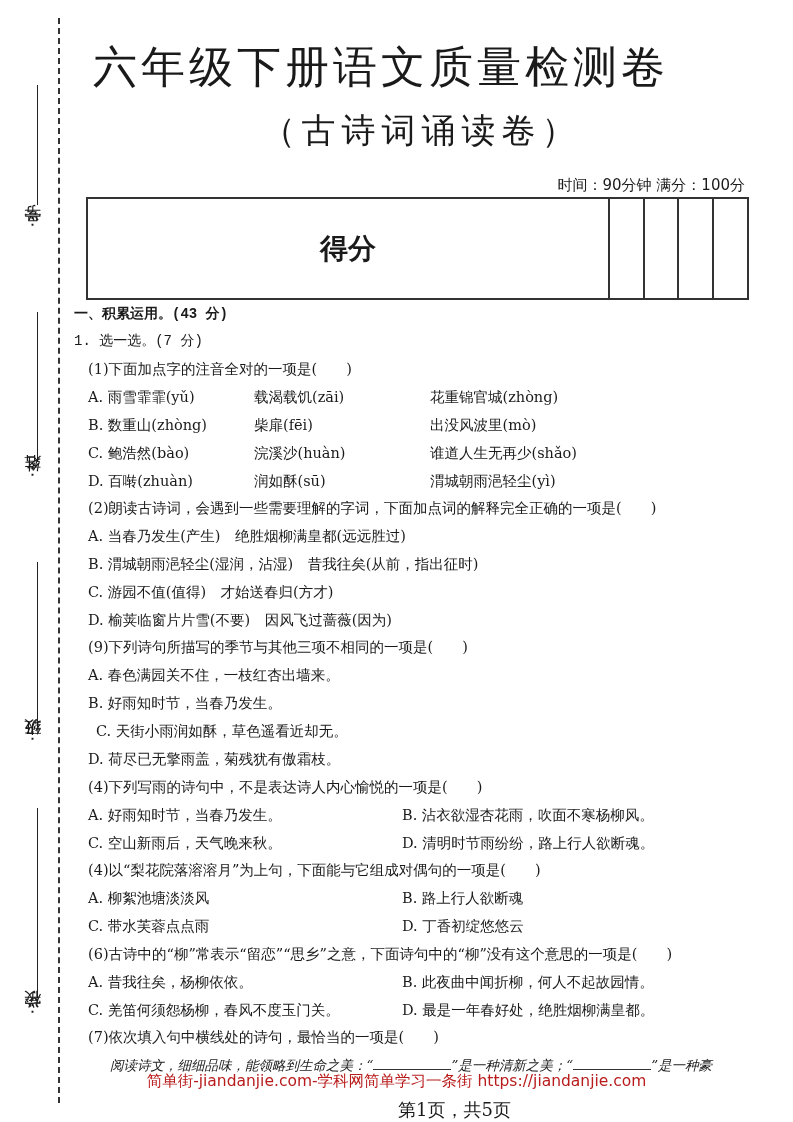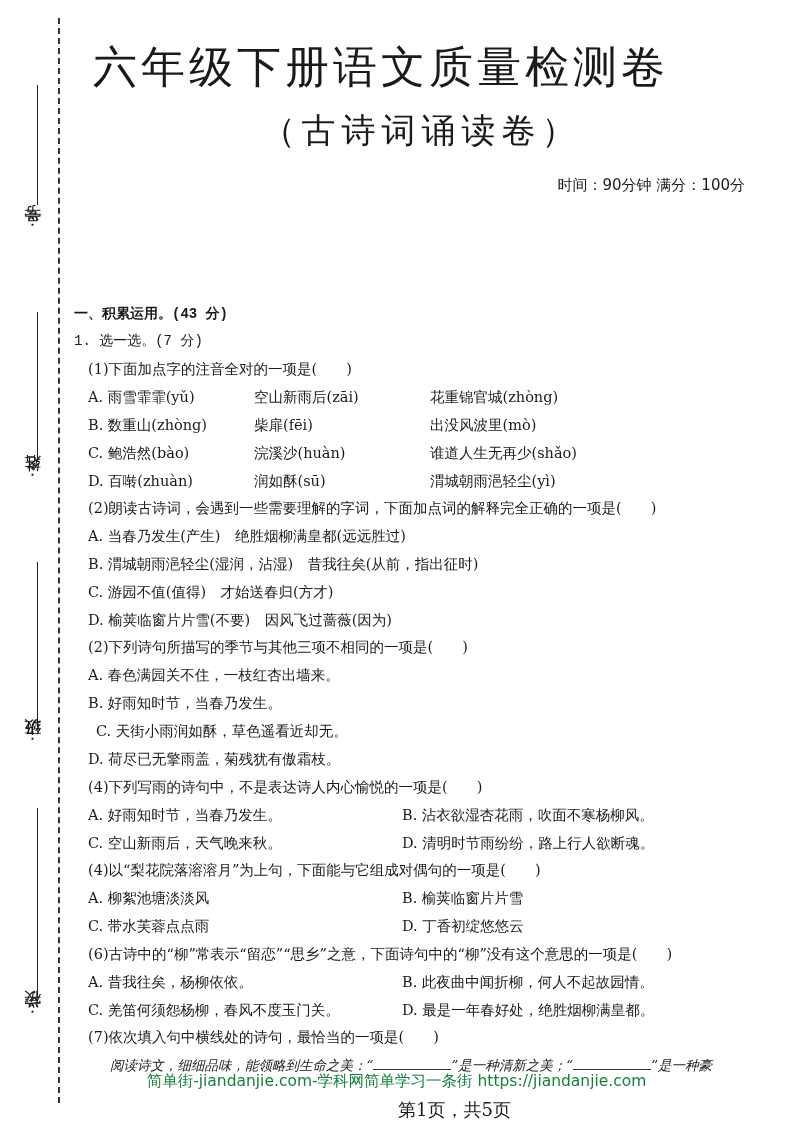--- a/index.html
+++ b/index.html
@@ -17,21 +17,21 @@
   .meta { position: absolute; right: 48px; top: 176px; font-size: 15px; font-family: "DejaVu Sans", sans-serif; }
   table.score { position: absolute; left: 86px; top: 197px; width: 663px; height: 103px; border-collapse: collapse; }
   table.score td { border: 2px solid #333; text-align: center; font-family: "DejaVu Sans", sans-serif;
                    font-weight: bold; font-size: 28px; height: 50px; }
   .content { position: absolute; left: 88px; top: 300px; width: 680px; font-size: 14.5px; }
   .line { position: absolute; white-space: nowrap; }
   .sec { font-family: Liberation Mono, monospace; font-weight: bold; font-size: 14px; }
   .blank { display: inline-block; width: 78px; border-bottom: 1px solid #333; height: 12px; }
   .passage { font-size: 13.5px; font-style: italic; }
   .watermark { position: absolute; left: 0; width: 793px; top: 1071px; text-align: center; font-family: "DejaVu Sans", sans-serif;
-               font-size: 15.5px; color: #15803d; }
+               font-size: 15.5px; color: #b91c1c; }
   .footer { position: absolute; left: 0; width: 793px; top: 1098px; text-align: center; font-size: 18px; padding-left: 50px; box-sizing: border-box; margin-left: 33px; }
 </style>
 </head>
 <body>
 
 <div class="binding">
   <div class="dash-line"></div>
   <div class="field-line" style="top:85px;height:120px"></div>
   <div class="field-label" style="top:218px">学号：</div>
   <div class="field-line" style="top:312px;height:150px"></div>
@@ -41,66 +41,73 @@
   <div class="field-line" style="top:808px;height:190px"></div>
   <div class="field-label" style="top:1005px">学校：</div>
 </div>
 
 <div class="title">六年级下册语文质量检测卷</div>
 <div class="subtitle">（古诗词诵读卷）</div>
 <div class="meta">时间：90分钟 满分：100分</div>
 
 <table class="score">
   <tbody>
+  <tr>
+    <td>得分</td>
+    <td></td>
+    <td></td>
+    <td></td>
+    <td></td>
+  </tr>
 </tbody>
   </table>
 
 <div class="content">
   <div class="line sec" style="left:-14px;top:5px">一、积累运用。(43 分)</div>
   <div class="line sec" style="left:-14px;top:32px;font-weight:normal">1. 选一选。(7 分)</div>
 
   <div class="line" style="left:0;top:60px">(1)下面加点字的注音全对的一项是(　　)</div>
 
   <div class="line" style="left:0;top:88px">A. 雨雪霏霏(yǔ)</div>
-  <div class="line" style="left:166px;top:88px">空山新雨后(zāi)</div>
+  <div class="line" style="left:166px;top:88px">载渴载饥(zāi)</div>
   <div class="line" style="left:342px;top:88px">花重锦官城(zhòng)</div>
 
   <div class="line" style="left:0;top:116px">B. 数重山(zhòng)</div>
   <div class="line" style="left:166px;top:116px">柴扉(fēi)</div>
   <div class="line" style="left:342px;top:116px">出没风波里(mò)</div>
 
   <div class="line" style="left:0;top:144px">C. 鲍浩然(bào)</div>
   <div class="line" style="left:166px;top:144px">浣溪沙(huàn)</div>
   <div class="line" style="left:342px;top:144px">谁道人生无再少(shǎo)</div>
 
   <div class="line" style="left:0;top:172px">D. 百啭(zhuàn)</div>
   <div class="line" style="left:166px;top:172px">润如酥(sū)</div>
   <div class="line" style="left:342px;top:172px">渭城朝雨浥轻尘(yì)</div>
 
   <div class="line" style="left:0;top:199px">(2)朗读古诗词，会遇到一些需要理解的字词，下面加点词的解释完全正确的一项是(　　)</div>
   <div class="line" style="left:0;top:227px">A. 当春乃发生(产生)　绝胜烟柳满皇都(远远胜过)</div>
   <div class="line" style="left:0;top:255px">B. 渭城朝雨浥轻尘(湿润，沾湿)　昔我往矣(从前，指出征时)</div>
   <div class="line" style="left:0;top:283px">C. 游园不值(值得)　才始送春归(方才)</div>
   <div class="line" style="left:0;top:311px">D. 榆荚临窗片片雪(不要)　因风飞过蔷薇(因为)</div>
 
-  <div class="line" style="left:0;top:338px">(2)下列诗句所描写的季节与其他三项不相同的一项是(　　)</div>
+  <div class="line" style="left:0;top:338px">(9)下列诗句所描写的季节与其他三项不相同的一项是(　　)</div>
   <div class="line" style="left:0;top:366px">A. 春色满园关不住，一枝红杏出墙来。</div>
   <div class="line" style="left:0;top:394px">B. 好雨知时节，当春乃发生。</div>
   <div class="line" style="left:8px;top:422px">C. 天街小雨润如酥，草色遥看近却无。</div>
   <div class="line" style="left:0;top:450px">D. 荷尽已无擎雨盖，菊残犹有傲霜枝。</div>
 
   <div class="line" style="left:0;top:478px">(4)下列写雨的诗句中，不是表达诗人内心愉悦的一项是(　　)</div>
   <div class="line" style="left:0;top:506px">A. 好雨知时节，当春乃发生。</div>
   <div class="line" style="left:314px;top:506px">B. 沾衣欲湿杏花雨，吹面不寒杨柳风。</div>
   <div class="line" style="left:0;top:534px">C. 空山新雨后，天气晚来秋。</div>
   <div class="line" style="left:314px;top:534px">D. 清明时节雨纷纷，路上行人欲断魂。</div>
 
   <div class="line" style="left:0;top:561px">(4)以“梨花院落溶溶月”为上句，下面能与它组成对偶句的一项是(　　)</div>
   <div class="line" style="left:0;top:589px">A. 柳絮池塘淡淡风</div>
-  <div class="line" style="left:314px;top:589px">B. 榆荚临窗片片雪</div>
+  <div class="line" style="left:314px;top:589px">B. 路上行人欲断魂</div>
   <div class="line" style="left:0;top:617px">C. 带水芙蓉点点雨</div>
   <div class="line" style="left:314px;top:617px">D. 丁香初绽悠悠云</div>
 
   <div class="line" style="left:0;top:645px">(6)古诗中的“柳”常表示“留恋”“思乡”之意，下面诗句中的“柳”没有这个意思的一项是(　　)</div>
   <div class="line" style="left:0;top:673px">A. 昔我往矣，杨柳依依。</div>
   <div class="line" style="left:314px;top:673px">B. 此夜曲中闻折柳，何人不起故园情。</div>
   <div class="line" style="left:0;top:701px">C. 羌笛何须怨杨柳，春风不度玉门关。</div>
   <div class="line" style="left:314px;top:701px">D. 最是一年春好处，绝胜烟柳满皇都。</div>
 
   <div class="line" style="left:0;top:728px">(7)依次填入句中横线处的诗句，最恰当的一项是(　　)</div>

